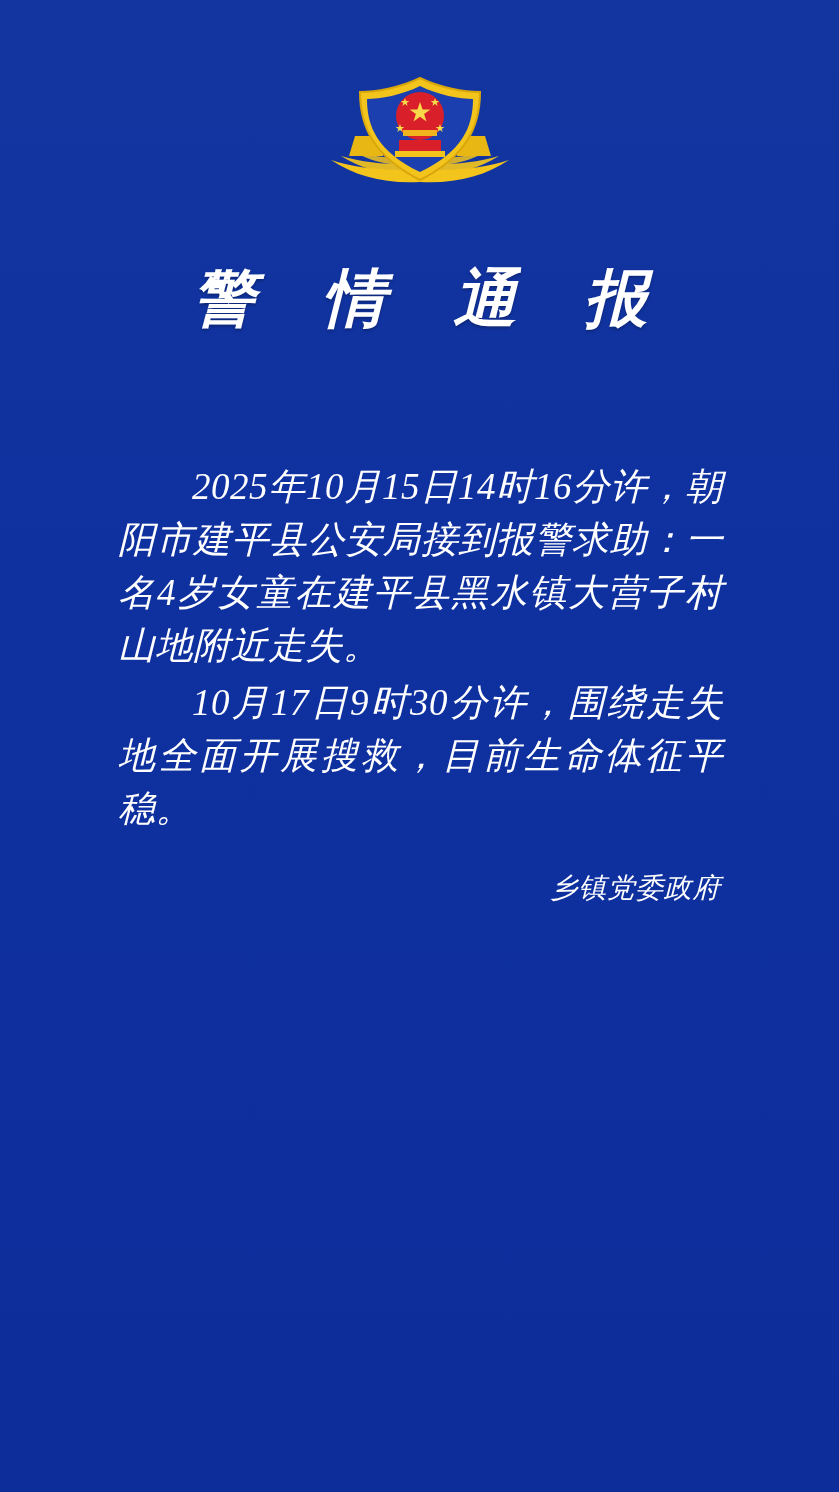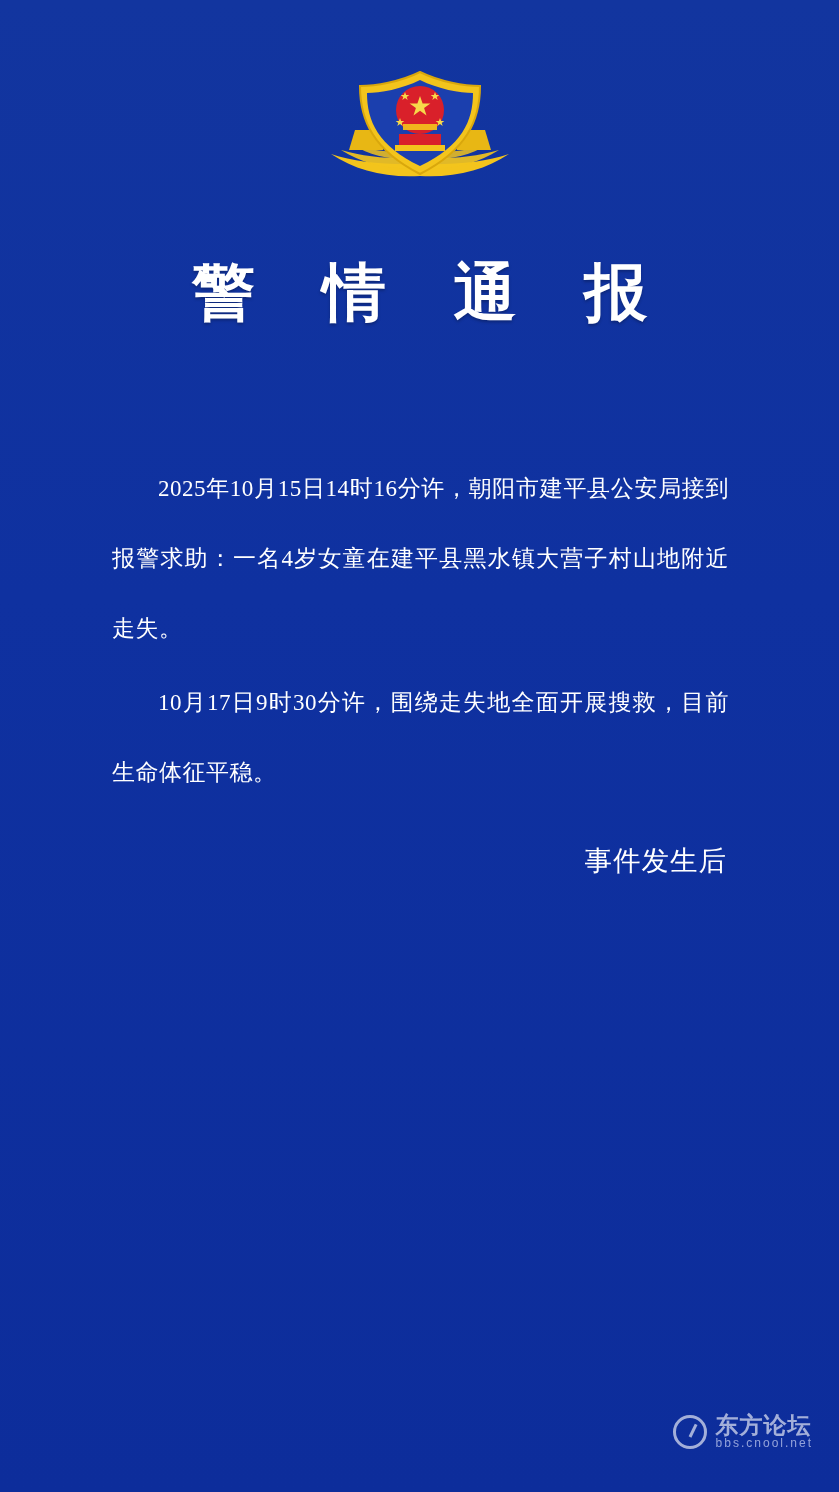--- a/index.html
+++ b/index.html
@@ -13,21 +13,22 @@
     overflow: hidden;
     font-family: "Liberation Serif", "DejaVu Serif", serif;
     position: relative;
   }
 
   .poster {
     position: absolute;
     inset: 0;
     background: linear-gradient(180deg, #12359f 0%, #0f31a0 40%, #0d2d9b 100%);
     box-sizing: border-box;
-    padding: 0;
+    padding: 6px;
+    font-style: italic;
   }
 
   
   .emblem-wrap {
     width: 100%;
     display: flex;
     justify-content: center;
     padding-top: 58px;
   }
   .emblem {
@@ -46,22 +47,22 @@
     font-weight: 700;
     margin-top: 42px;
     font-family: "Liberation Serif", "DejaVu Serif", serif;
     text-shadow: 0 2px 3px rgba(0,0,0,0.25);
   }
 
   
   .body-text {
     margin: 118px 110px 0 112px;
     color: #ffffff;
-    font-size: 23px;
-    line-height: 70px;
+    font-size: 37px;
+    line-height: 53px;
     text-align: justify;
     letter-spacing: 0.5px;
   }
   .body-text p {
     margin: 0 0 4px 0;
     text-indent: 2em;
   }
 
   .sign {
     margin: 26px 112px 0 0;
@@ -161,24 +162,17 @@
   </div>
 
   <div class="title">警 情 通 报</div>
 
   <div class="body-text">
     <p>2025年10月15日14时16分许，朝阳市建平县公安局接到报警求助：一名4岁女童在建平县黑水镇大营子村山地附近走失。</p>
     <p>10月17日9时30分许，围绕走失地全面开展搜救，目前生命体征平稳。</p>
   </div>
 
   <div class="sign">
-    <div>事件发生后</div>
+    <div>乡镇党委政府</div>
   </div>
 
-  <div class="watermark">
-    <div class="wm-logo"></div>
-    <div class="wm-text">
-      <div class="wm-main">东方论坛</div>
-      <div class="wm-sub">bbs.cnool.net</div>
-    </div>
-  </div>
 
 </div>
 
 </body></html>

